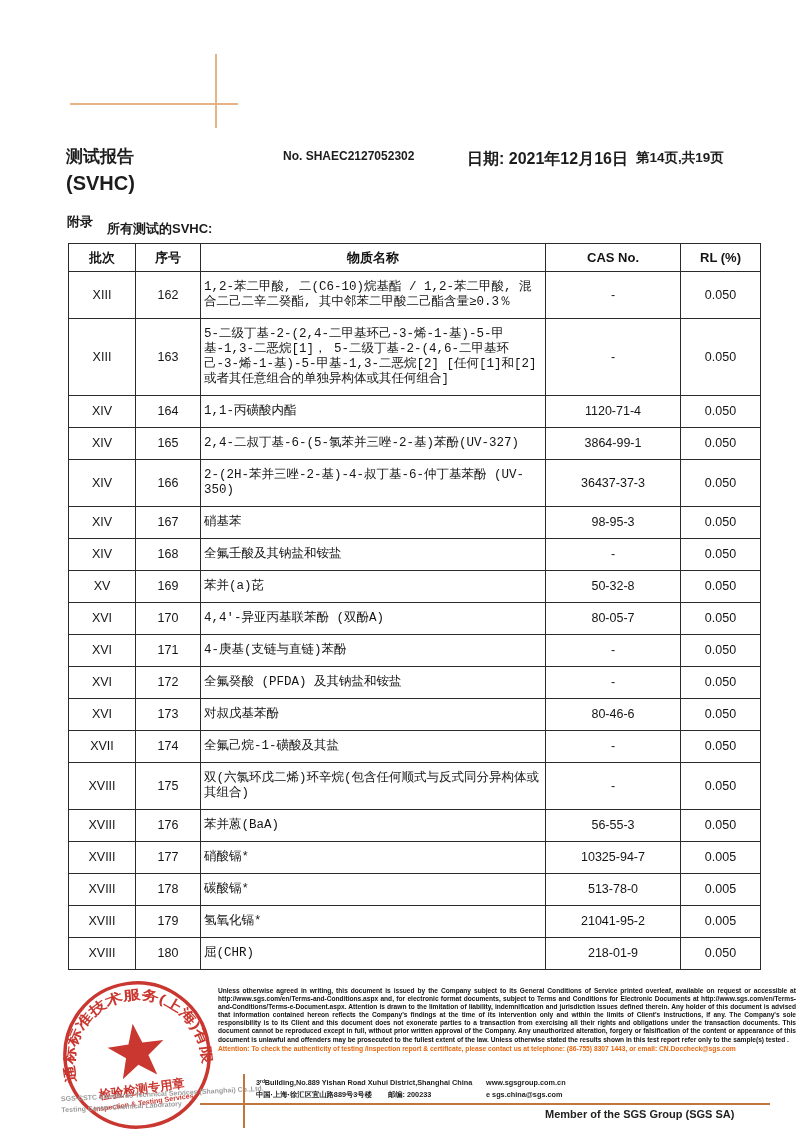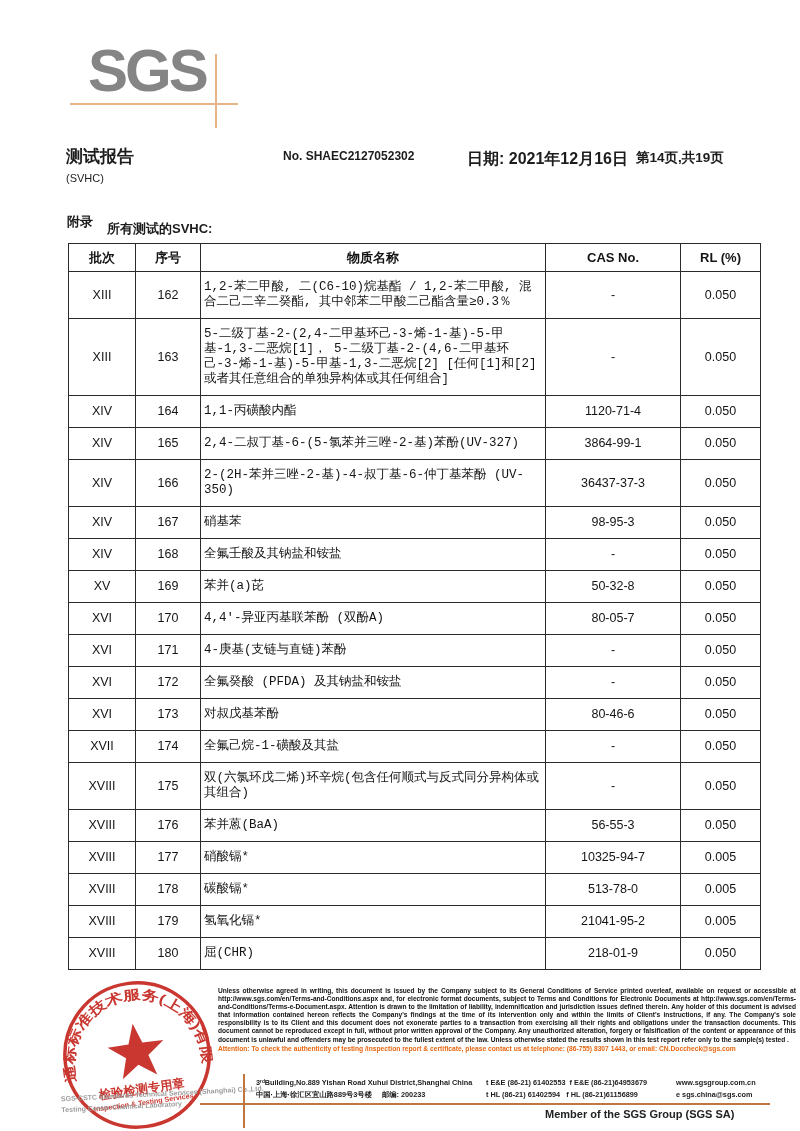--- a/index.html
+++ b/index.html
@@ -13,21 +13,21 @@
   
   .logo-text {
     position:absolute; left:88px; top:36px;
     font-size:60px; font-weight:bold; color:#858585; letter-spacing:-3px;
     font-family:"Liberation Sans",sans-serif;
   }
   .logo-hline { position:absolute; left:70px; top:103px; width:168px; height:2px; background:#e6b econom; background:#e6b286; }
   .logo-vline { position:absolute; left:215px; top:54px; width:2px; height:74px; background:#e6b286; }
 
   .doc-title { position:absolute; left:66px; top:145px; font-size:17px; font-weight:bold; }
-  .doc-title2 { position:absolute; left:66px; top:172px; font-size:11px; font-weight:normal; }
+  .doc-title2 { position:absolute; left:66px; top:172px; font-size:20px; font-weight:bold; }
   .report-no { position:absolute; left:283px; top:149px; font-size:12px; font-weight:600; }
   .report-date { position:absolute; left:467px; top:149px; font-size:16px; font-weight:700; }
   .report-page { position:absolute; left:636px; top:149px; font-size:13.5px; font-weight:600; }
   .appendix { position:absolute; left:67px; top:198px; font-size:13px; font-weight:bold;margin-top:15px; }
   .subtitle { position:absolute; left:67px; top:220px; font-size:13px; font-weight:bold;margin-left:40px; }
 
   
   table.svhc {
     position:absolute; left:68px; top:243px; width:692px;
     border-collapse:collapse; table-layout:fixed;
@@ -53,39 +53,38 @@
     text-align:left;
   }
   .addr-block {
     position:absolute; left:256px; top:1077px; width:540px;
     display:flex; gap:10px; font-size:7.3px; line-height:12px; font-weight:600; color:#1d1d1d;
   }
   .addr-col-a { width:220px; }
   .addr-col-b { width:180px; }
   .addr-col-c { width:110px; }
   .addr-line { white-space:nowrap; overflow:hidden; }
-  .postal { display:inline-block; margin-left:10px; }
+  .postal { display:inline-block; margin-left:16px; }
   .footer-hline { position:absolute; left:200px; top:1103px; width:570px; height:2px; background:#c0763c; }
   .footer-vline { position:absolute; left:243px; top:1074px; width:2px; height:54px; background:#c0763c; }
   .member-line { position:absolute; left:545px; top:1108px; font-size:11px; font-weight:600; color:#222; }
 
   .stamp { position:absolute; left:58px; top:976px; width:158px; height:158px; transform:rotate(-8deg); opacity:.92; }
   .company-gray {
     position:absolute; left:61px; top:1086px; width:280px; transform:rotate(-3deg);
     font-size:7px; line-height:11px; color:#9c9c9c; font-weight:600;
   }
 </style>
 </head>
 <body>
 
 <div class="page">
 
   <div class="logo-hline"></div>
   <div class="logo-vline"></div>
-  <div class="logo-text">SGS</div>
 
   <div class="doc-title">测试报告</div>
   <div class="doc-title2">(SVHC)</div>
   <div class="report-no">No. SHAEC2127052302</div>
   <div class="report-date">日期: 2021年12月16日</div>
   <div class="report-page">第14页,共19页</div>
   <div class="appendix">附录</div>
   <div class="subtitle">所有测试的SVHC:</div>
 
   <table class="svhc">
@@ -263,24 +262,20 @@
   <div class="legal-block">
     <div>Unless otherwise agreed in writing, this document is issued by the Company subject to its General Conditions of Service printed overleaf, available on request or accessible at http://www.sgs.com/en/Terms-and-Conditions.aspx and, for electronic format documents, subject to Terms and Conditions for Electronic Documents at http://www.sgs.com/en/Terms-and-Conditions/Terms-e-Document.aspx. Attention is drawn to the limitation of liability, indemnification and jurisdiction issues defined therein. Any holder of this document is advised that information contained hereon reflects the Company's findings at the time of its intervention only and within the limits of Client's instructions, if any. The Company's sole responsibility is to its Client and this document does not exonerate parties to a transaction from exercising all their rights and obligations under the transaction documents. This document cannot be reproduced except in full, without prior written approval of the Company. Any unauthorized alteration, forgery or falsification of the content or appearance of this document is unlawful and offenders may be prosecuted to the fullest extent of the law. Unless otherwise stated the results shown in this test report refer only to the sample(s) tested .</div>
     <div class="attention">Attention: To check the authenticity of testing /inspection report &amp; certificate, please contact us at telephone: (86-755) 8307 1443, or email: CN.Doccheck@sgs.com</div>
   </div>
 
   <div class="addr-block">
     <div class="addr-col-a">
       <div class="addr-line"><span>3ʳᵈBuilding,No.889 Yishan Road Xuhui District,Shanghai China</span></div>
       <div class="addr-line"><span>中国·上海·徐汇区宜山路889号3号楼</span><span class="postal">邮编: 200233</span></div>
     </div>
-    <div class="addr-col-b">
-      <div class="addr-line"><span>t E&amp;E (86-21) 61402553</span>&nbsp;&nbsp;<span>f E&amp;E (86-21)64953679</span></div>
-      <div class="addr-line"><span>t HL (86-21) 61402594</span>&nbsp;&nbsp;&nbsp;<span>f HL (86-21)61156899</span></div>
-    </div>
     <div class="addr-col-c">
       <div class="addr-line">www.sgsgroup.com.cn</div>
       <div class="addr-line">e  sgs.china@sgs.com</div>
     </div>
   </div>
 
   <div class="footer-hline"></div>
   <div class="footer-vline"></div>
   <div class="member-line">Member of the SGS Group (SGS SA)</div>
 

